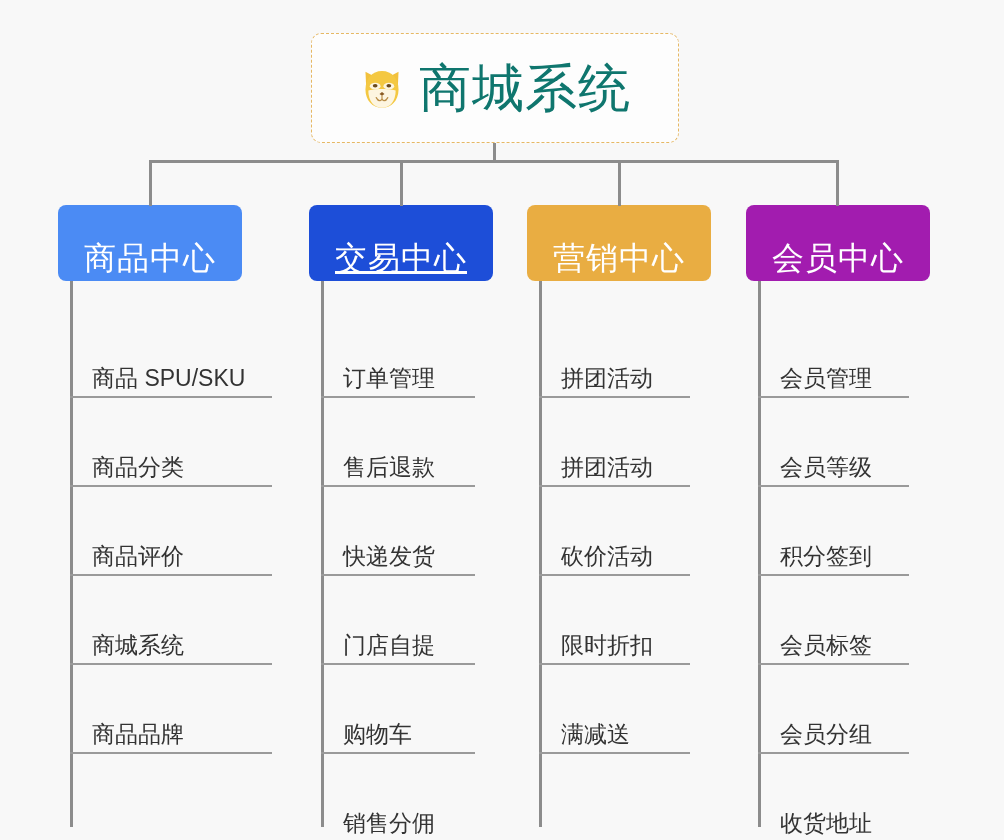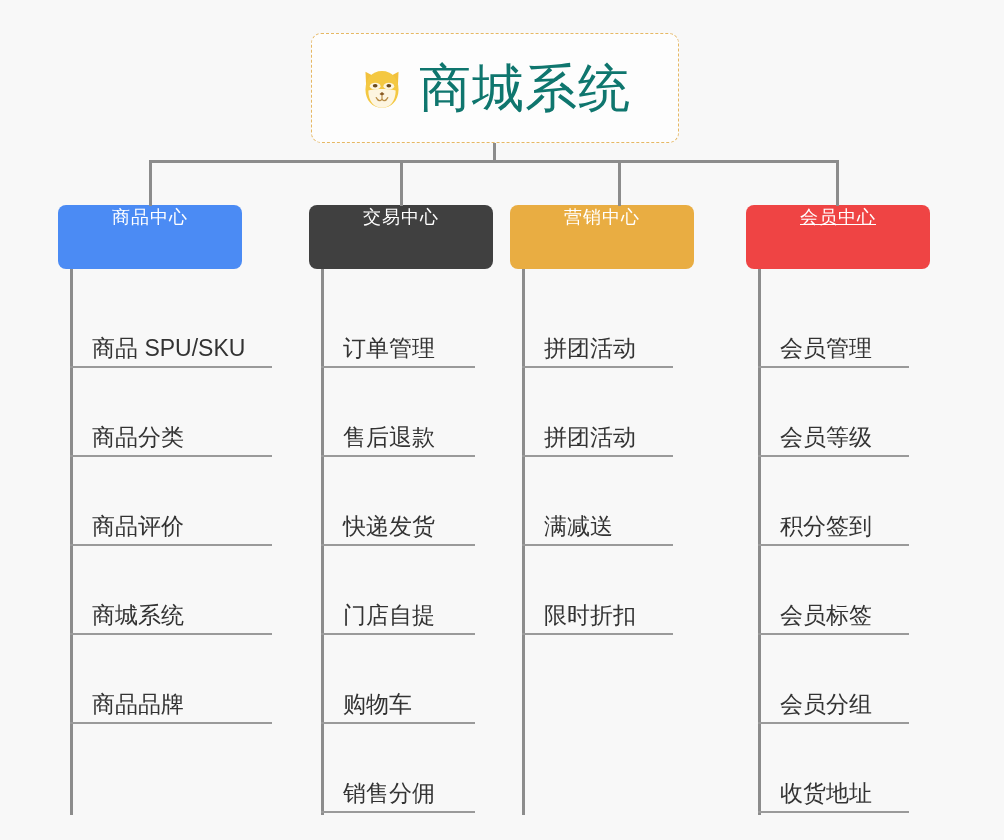--- a/index.html
+++ b/index.html
@@ -59,36 +59,36 @@
   .conn-root-stem { left: 493px; top: 143px; width: 3px; height: 19px; }
   .conn-bus { left: 149px; top: 160px; width: 688px; height: 3px; }
   .conn-drop { top: 160px; width: 3px; height: 46px; }
 
   
   .category {
     position: absolute;
     top: 205px;
   }
   .cat-box {
-    height: 64px;
+    height: 76px;
     border-radius: 8px;
     display: flex;
-    align-items: flex-start;
+    align-items: flex-end;
     justify-content: center;
     color: #ffffff;
-    font-size: 18px;
+    font-size: 32px;
     letter-spacing: 1px;
     white-space: nowrap;
   }
 
   
   .leaf-list {
     position: relative;
     margin-top: 0;
-    padding-top: 10px;
+    padding-top: 28px;
   }
   .leaf-spine {
     position: absolute;
     left: 12px;
     top: 0;
     width: 3px;
     background: #8c8c8c;
   }
   .leaf-item {
     position: relative;
@@ -168,21 +168,21 @@
             <span class="leaf-text">商城系统</span>
             <div class="leaf-rule" style="width: 202px;"></div>
           </div>
           <div class="leaf-item">
             <span class="leaf-text">商品品牌</span>
             <div class="leaf-rule" style="width: 202px;"></div>
           </div>
         </div>
       </div>
       <div class="category" style="left: 309px; width: 184px;">
-        <div class="cat-box" style="background: #404040; width: 184px;">
+        <div class="cat-box" style="background: #1d4ed8; width: 184px; text-decoration: underline;">
           <span>交易中心</span>
         </div>
         <div class="leaf-list">
           <div class="leaf-spine" style="height: 546px;"></div>
           <div class="leaf-item">
             <span class="leaf-text">订单管理</span>
             <div class="leaf-rule" style="width: 154px;"></div>
           </div>
           <div class="leaf-item">
             <span class="leaf-text">售后退款</span>
@@ -199,46 +199,50 @@
           <div class="leaf-item">
             <span class="leaf-text">购物车</span>
             <div class="leaf-rule" style="width: 154px;"></div>
           </div>
           <div class="leaf-item">
             <span class="leaf-text">销售分佣</span>
             <div class="leaf-rule" style="width: 154px;"></div>
           </div>
         </div>
       </div>
-      <div class="category" style="left: 510px; width: 184px;">
+      <div class="category" style="left: 527px; width: 184px;">
         <div class="cat-box" style="background: rgb(233, 173, 66); width: 184px;">
           <span>营销中心</span>
         </div>
         <div class="leaf-list">
           <div class="leaf-spine" style="height: 546px;"></div>
           <div class="leaf-item">
             <span class="leaf-text">拼团活动</span>
             <div class="leaf-rule" style="width: 151px;"></div>
           </div>
           <div class="leaf-item">
             <span class="leaf-text">拼团活动</span>
             <div class="leaf-rule" style="width: 151px;"></div>
           </div>
           <div class="leaf-item">
+            <span class="leaf-text">砍价活动</span>
+            <div class="leaf-rule" style="width: 151px;"></div>
+          </div>
+          <div class="leaf-item">
+            <span class="leaf-text">限时折扣</span>
+            <div class="leaf-rule" style="width: 151px;"></div>
+          </div>
+          <div class="leaf-item">
             <span class="leaf-text">满减送</span>
             <div class="leaf-rule" style="width: 151px;"></div>
           </div>
-          <div class="leaf-item">
-            <span class="leaf-text">限时折扣</span>
-            <div class="leaf-rule" style="width: 151px;"></div>
-          </div>
         </div>
       </div>
       <div class="category" style="left: 746px; width: 184px;">
-        <div class="cat-box" style="background: #ef4444; width: 184px; text-decoration: underline;">
+        <div class="cat-box" style="background: #a21caf; width: 184px;">
           <span>会员中心</span>
         </div>
         <div class="leaf-list">
           <div class="leaf-spine" style="height: 546px;"></div>
           <div class="leaf-item">
             <span class="leaf-text">会员管理</span>
             <div class="leaf-rule" style="width: 151px;"></div>
           </div>
           <div class="leaf-item">
             <span class="leaf-text">会员等级</span>

